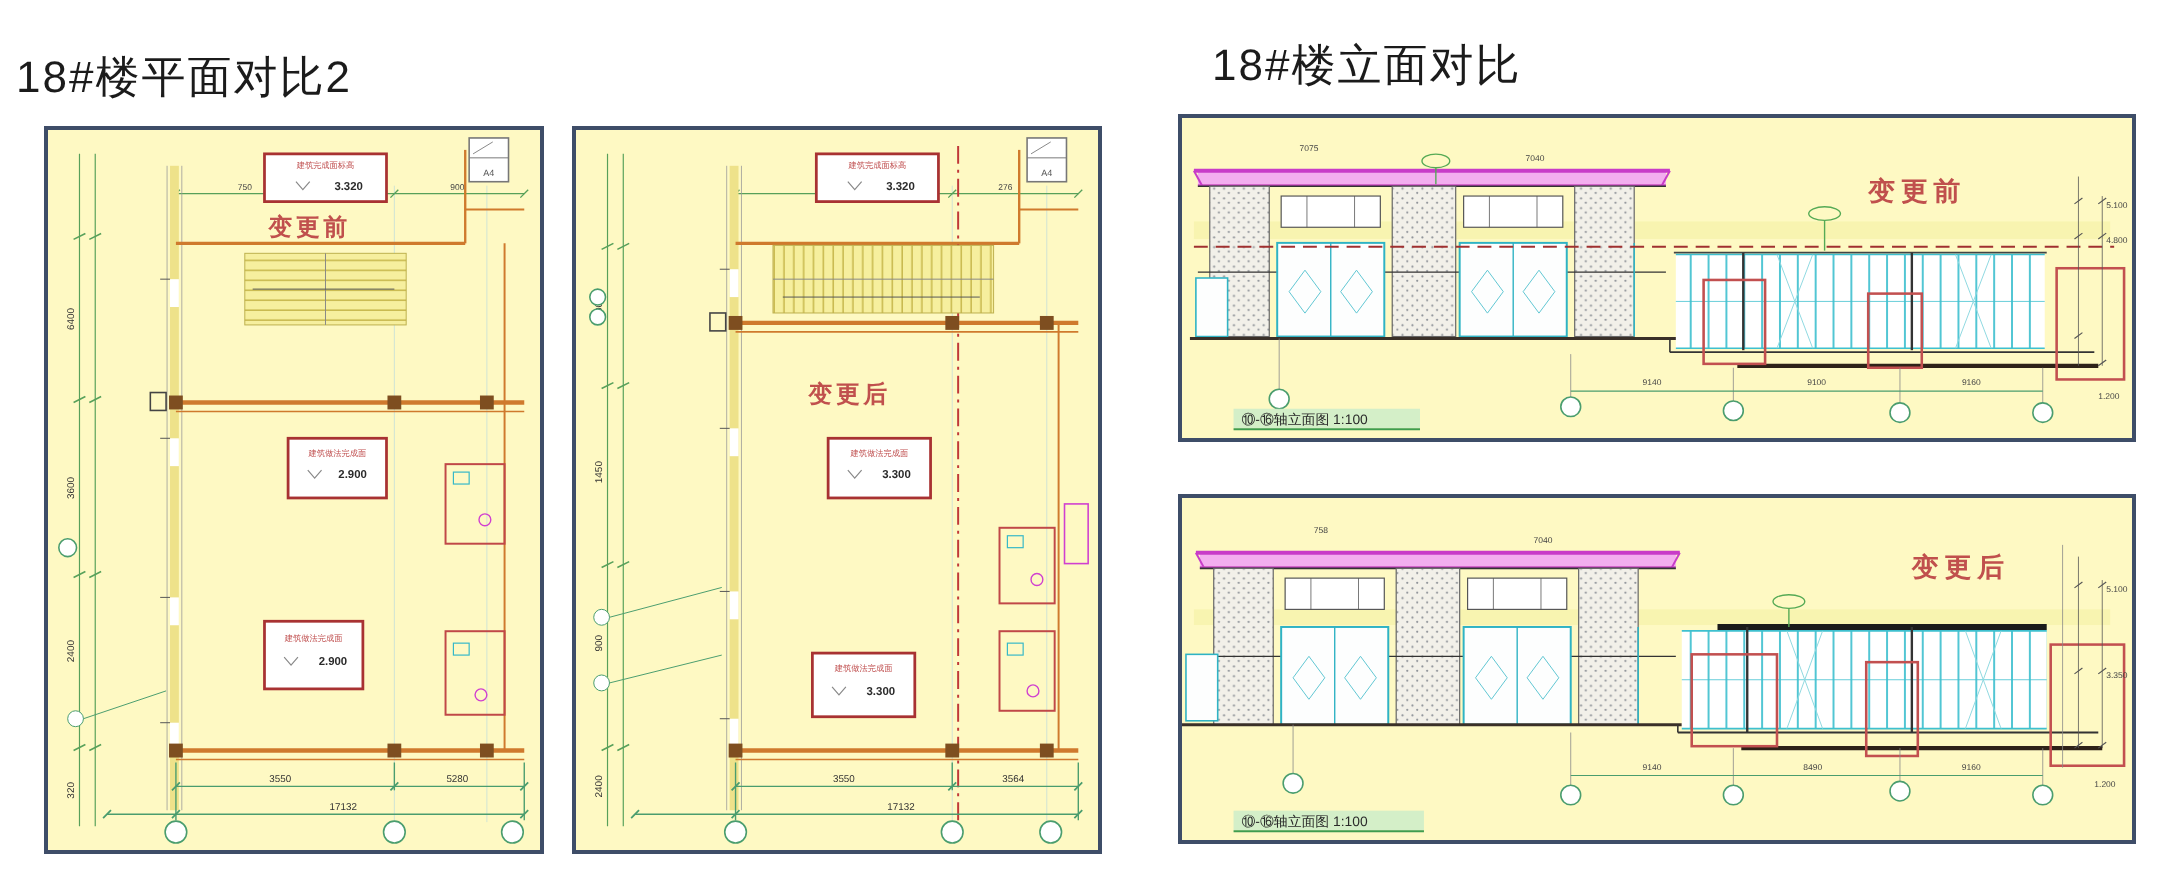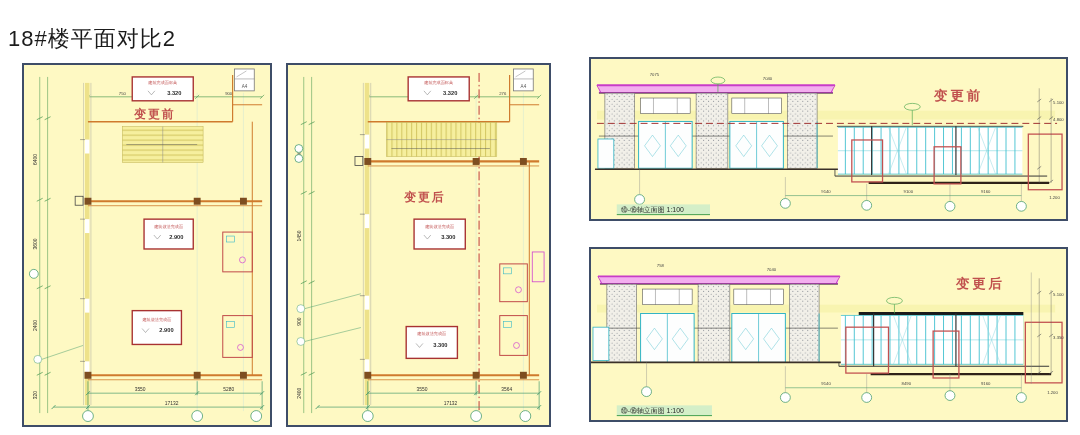--- a/index.html
+++ b/index.html
@@ -23,20 +23,21 @@
   .t-cap{font-size:7px;fill:#2a2a2a;}
   .t-tag{font-size:4.6px;fill:#555;}
   .t-tiny{font-size:4.3px;fill:#444;}
 </style>
 </head>
 <body>
 
 <div class="canvas">
 
   <div class="title title-plan">18#楼平面对比2</div>
+  <div class="title title-elev">18#楼立面对比</div>
 
   <div class="panel" id="panel-plan-before">
     <svg viewBox="0 0 250 362" preserveAspectRatio="none">
       <defs>
         <pattern id="treadA" width="6" height="5" patternUnits="userSpaceOnUse">
           <rect width="6" height="5" fill="#f6ef9e"></rect>
           <line x1="0" y1="0.6" x2="6" y2="0.6" stroke="#c9ba50" stroke-width="0.8"></line>
         </pattern>
       </defs>
 

